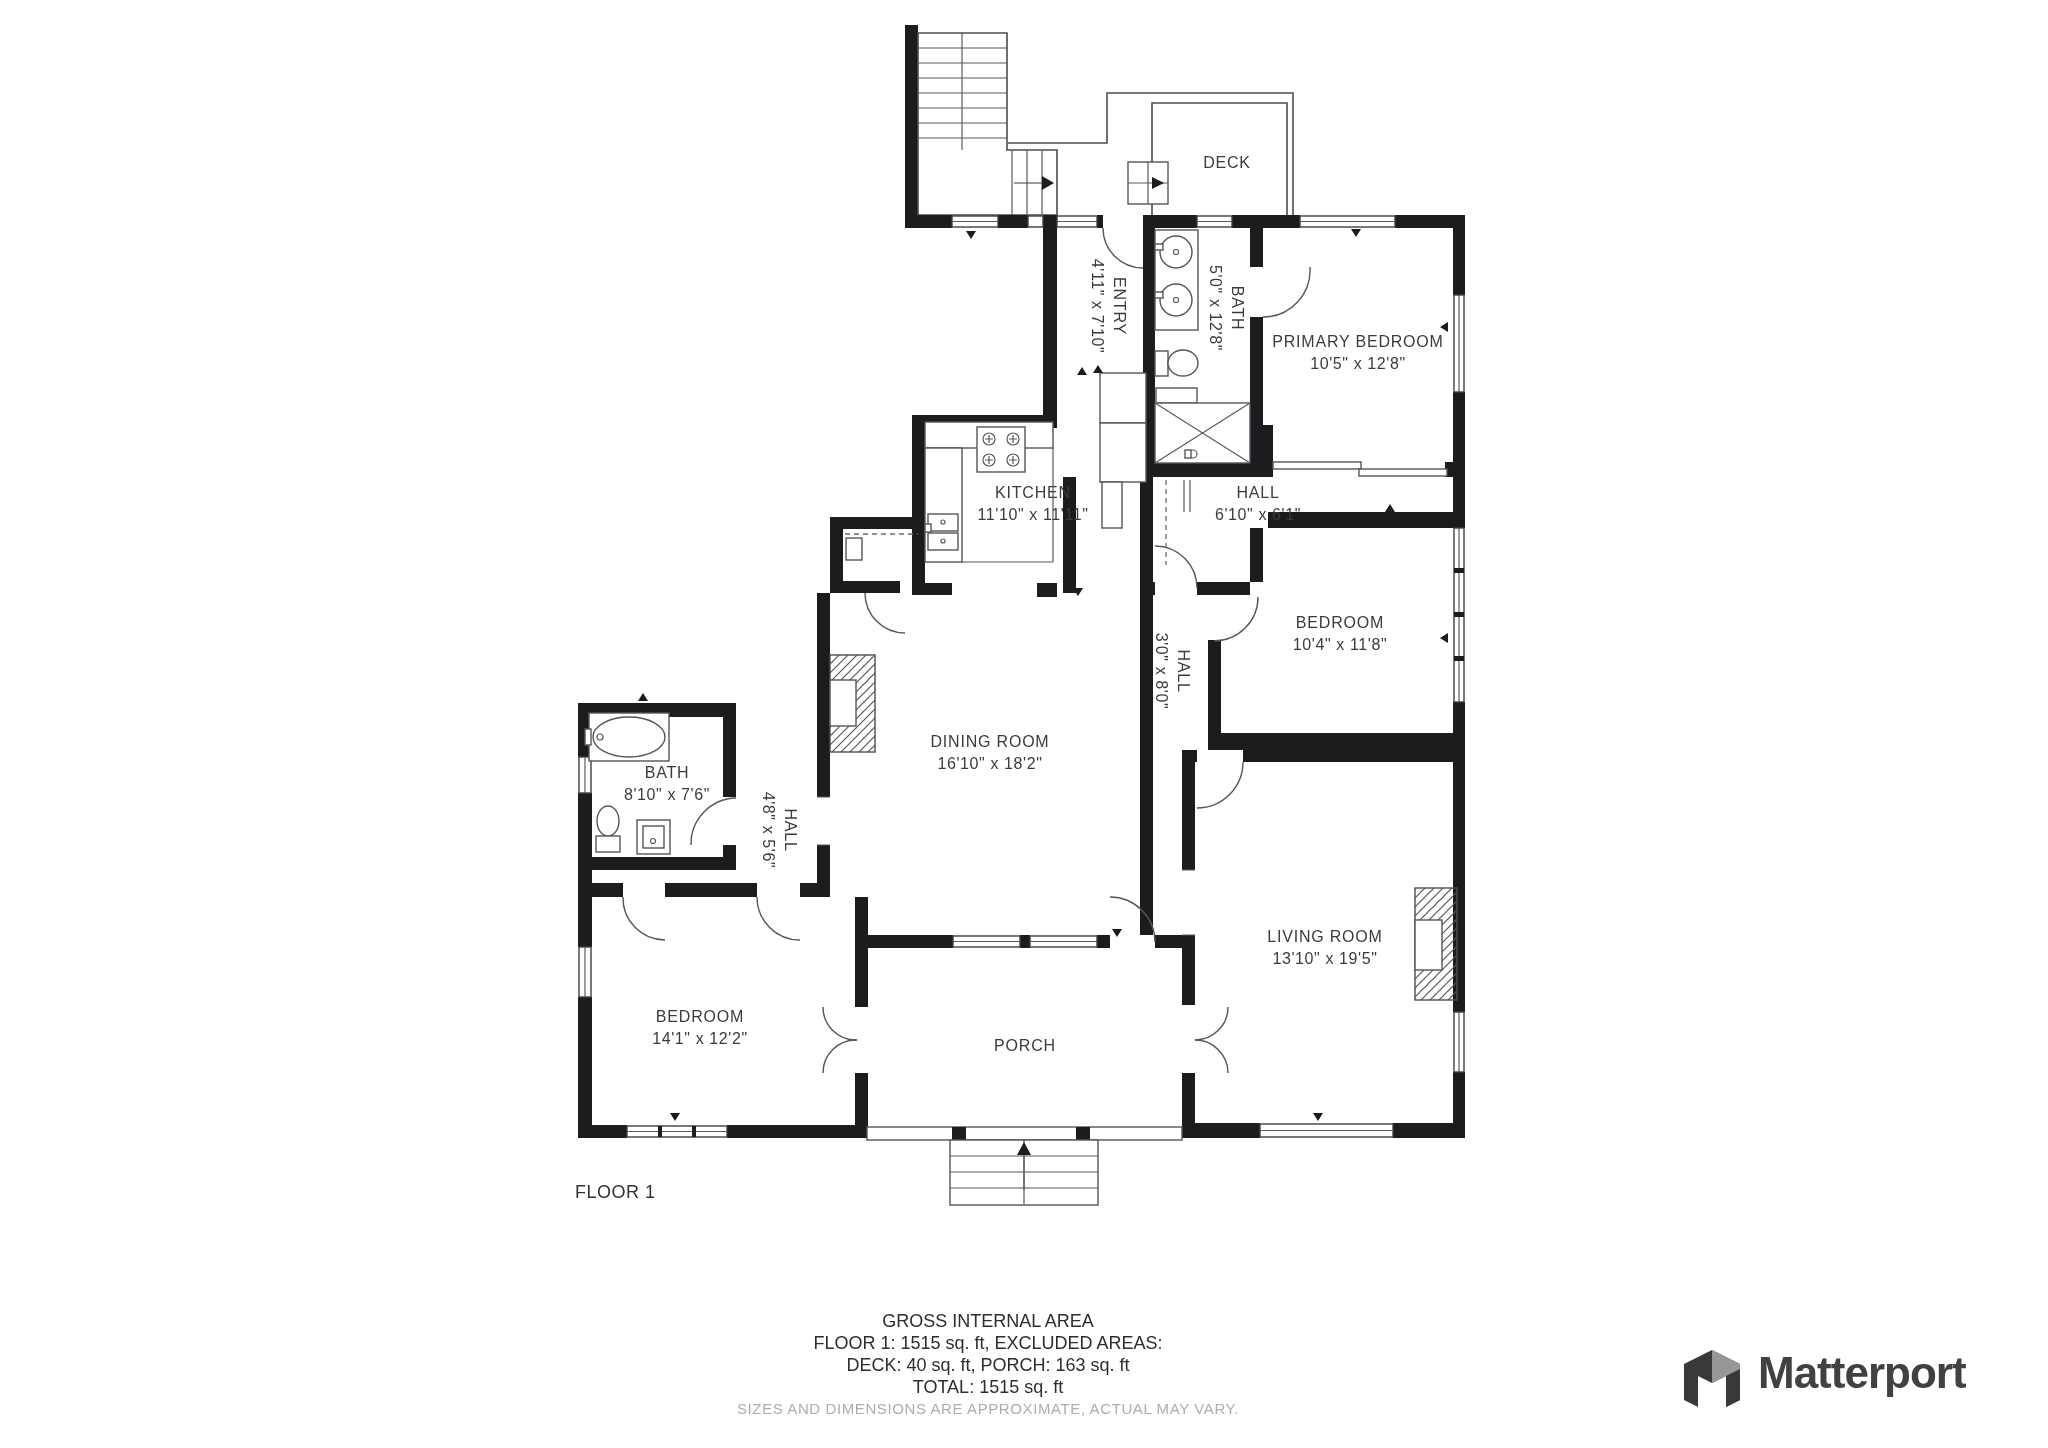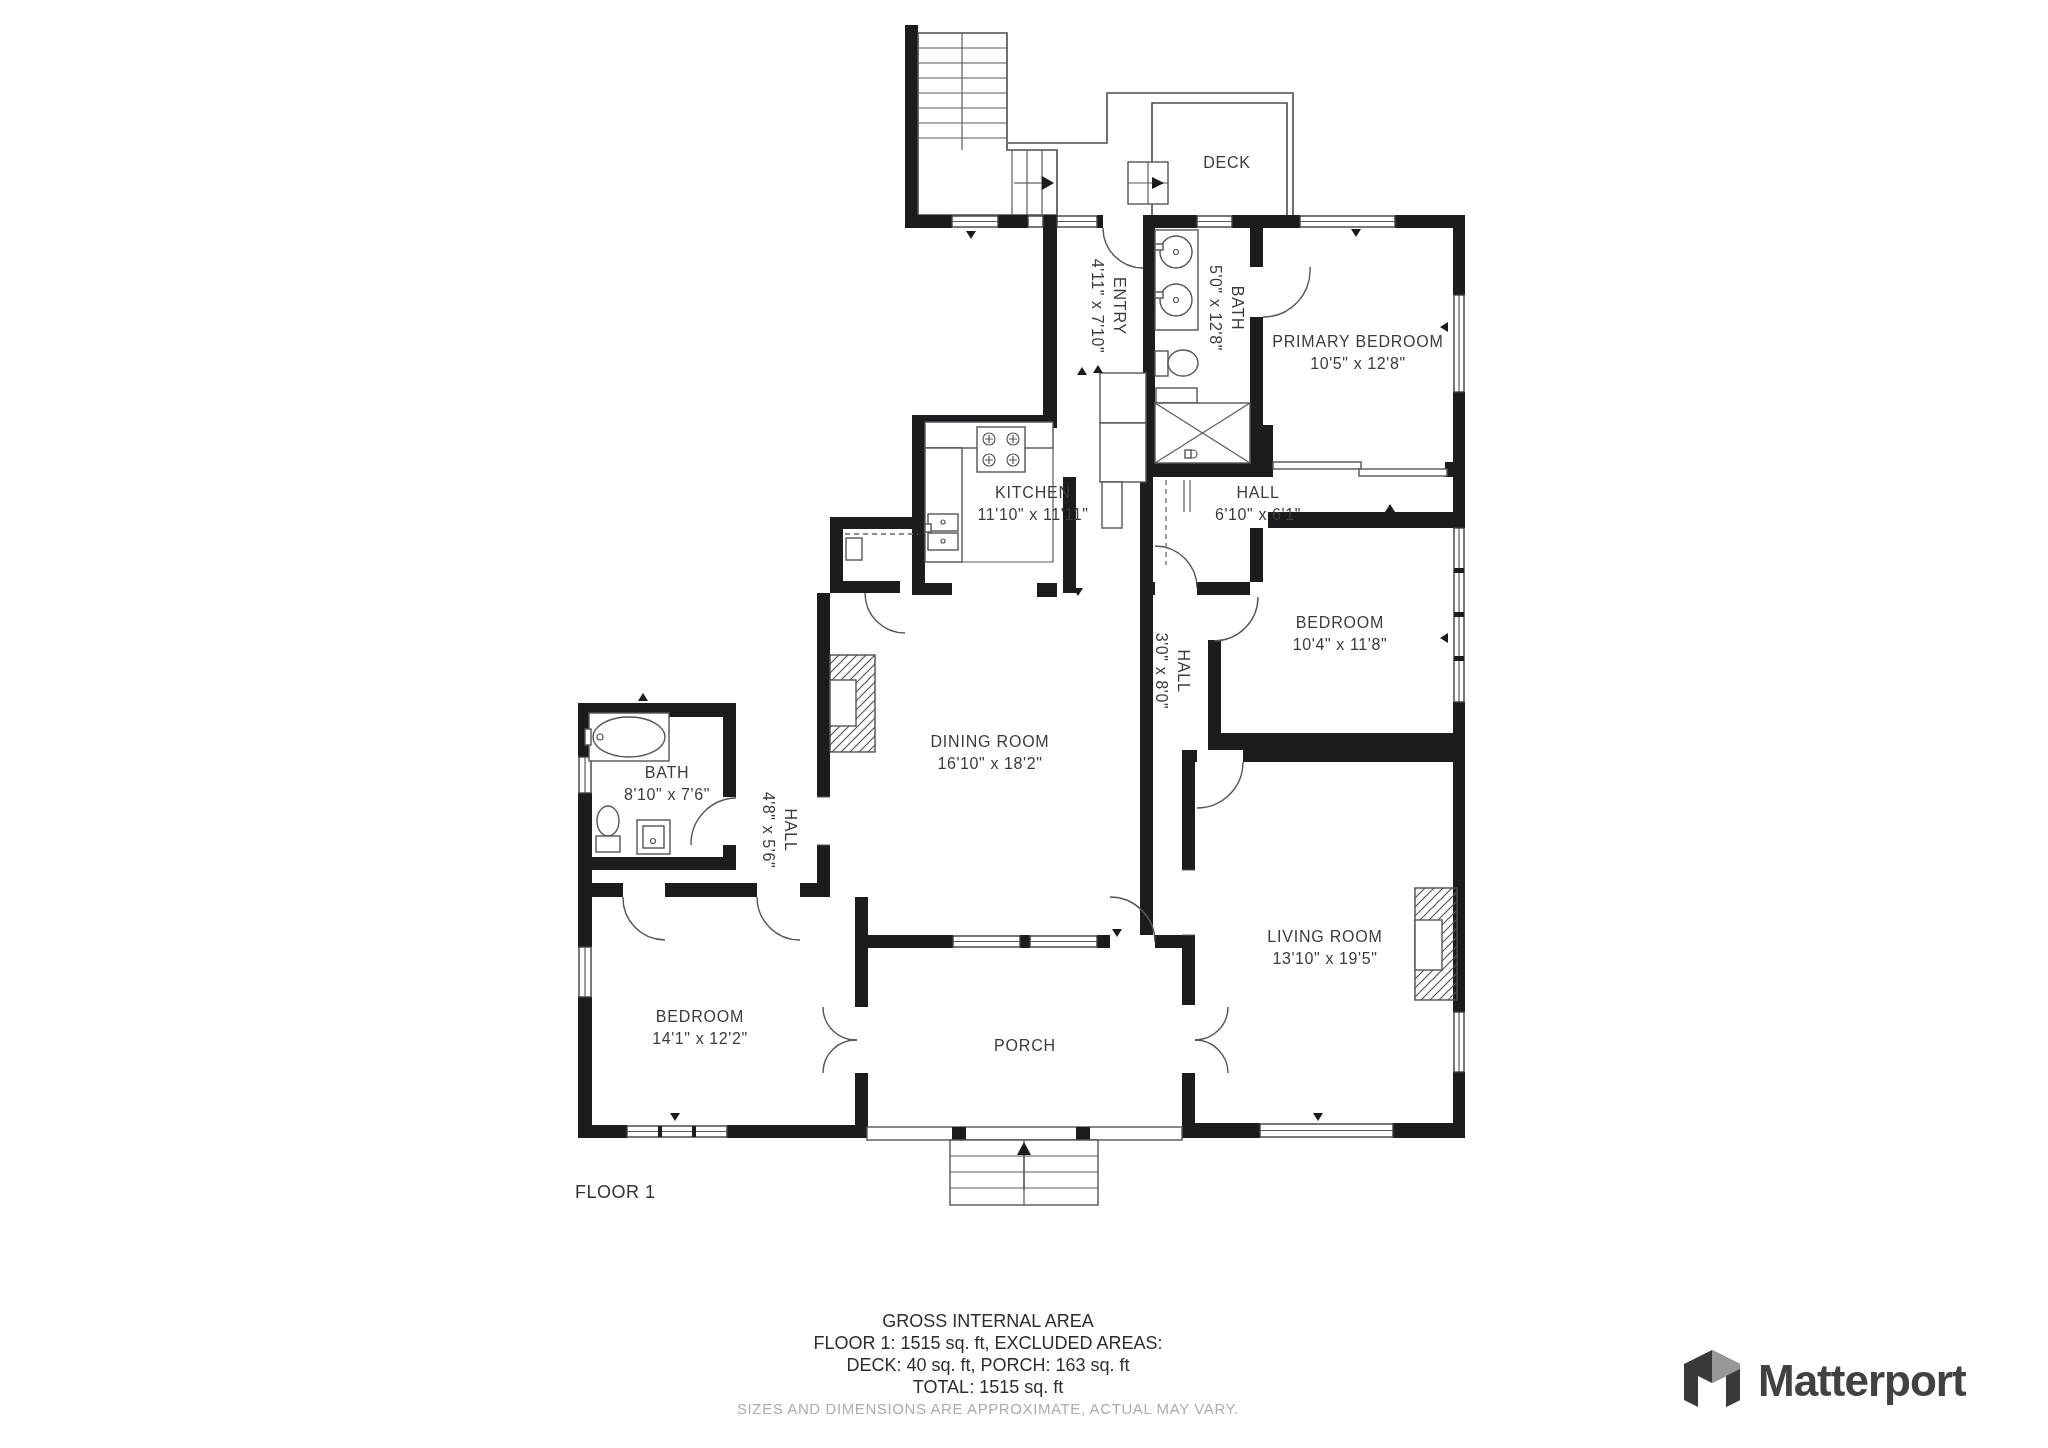--- a/index.html
+++ b/index.html
@@ -11,21 +11,21 @@
   .winrect{fill:#ffffff;stroke:#3f3f42;stroke-width:1.4;}
   .fix{fill:#ffffff;stroke:#55555a;stroke-width:1.4;}
   .arc{stroke:#55555a;stroke-width:1.4;fill:none;}
   .dash{stroke:#6a6a6e;stroke-width:1.3;fill:none;stroke-dasharray:5 4;}
   .tri{fill:#1c1c1e;}
   .roomname{fill:#3b3b3e;font-size:16px;letter-spacing:0.8px;text-anchor:middle;font-family:"Liberation Sans",sans-serif;}
   .roomdims{fill:#3b3b3e;font-size:16px;letter-spacing:0.6px;text-anchor:middle;font-family:"Liberation Sans",sans-serif;}
   .floorlabel{fill:#333336;font-size:18px;letter-spacing:0.5px;font-family:"Liberation Sans",sans-serif;}
   .footline{fill:#2d2d30;font-size:18px;text-anchor:middle;font-family:"Liberation Sans",sans-serif;}
   .footmuted{fill:#adadb0;font-size:15px;text-anchor:middle;letter-spacing:0.6px;font-family:"Liberation Sans",sans-serif;}
-  #logo{position:absolute;left:1680px;top:1348px;display:flex;align-items:center;gap:14px;}
+  #logo{position:absolute;left:1680px;top:1348px;display:flex;align-items:flex-start;gap:14px;}
   #logo .word{font-size:44px;font-weight:bold;color:#414144;letter-spacing:-1px;font-family:"Liberation Sans",sans-serif;}
 </style>
 </head>
 <body>
 
 <svg id="plan" width="2048" height="1448" viewBox="0 0 2048 1448" xmlns="http://www.w3.org/2000/svg">
   <defs>
     <pattern id="hatch" patternUnits="userSpaceOnUse" width="9" height="9">
       <path d="M-2,2 L2,-2 M0,9 L9,0 M7,11 L11,7" stroke="#55555a" stroke-width="1.2"></path>
     </pattern>

